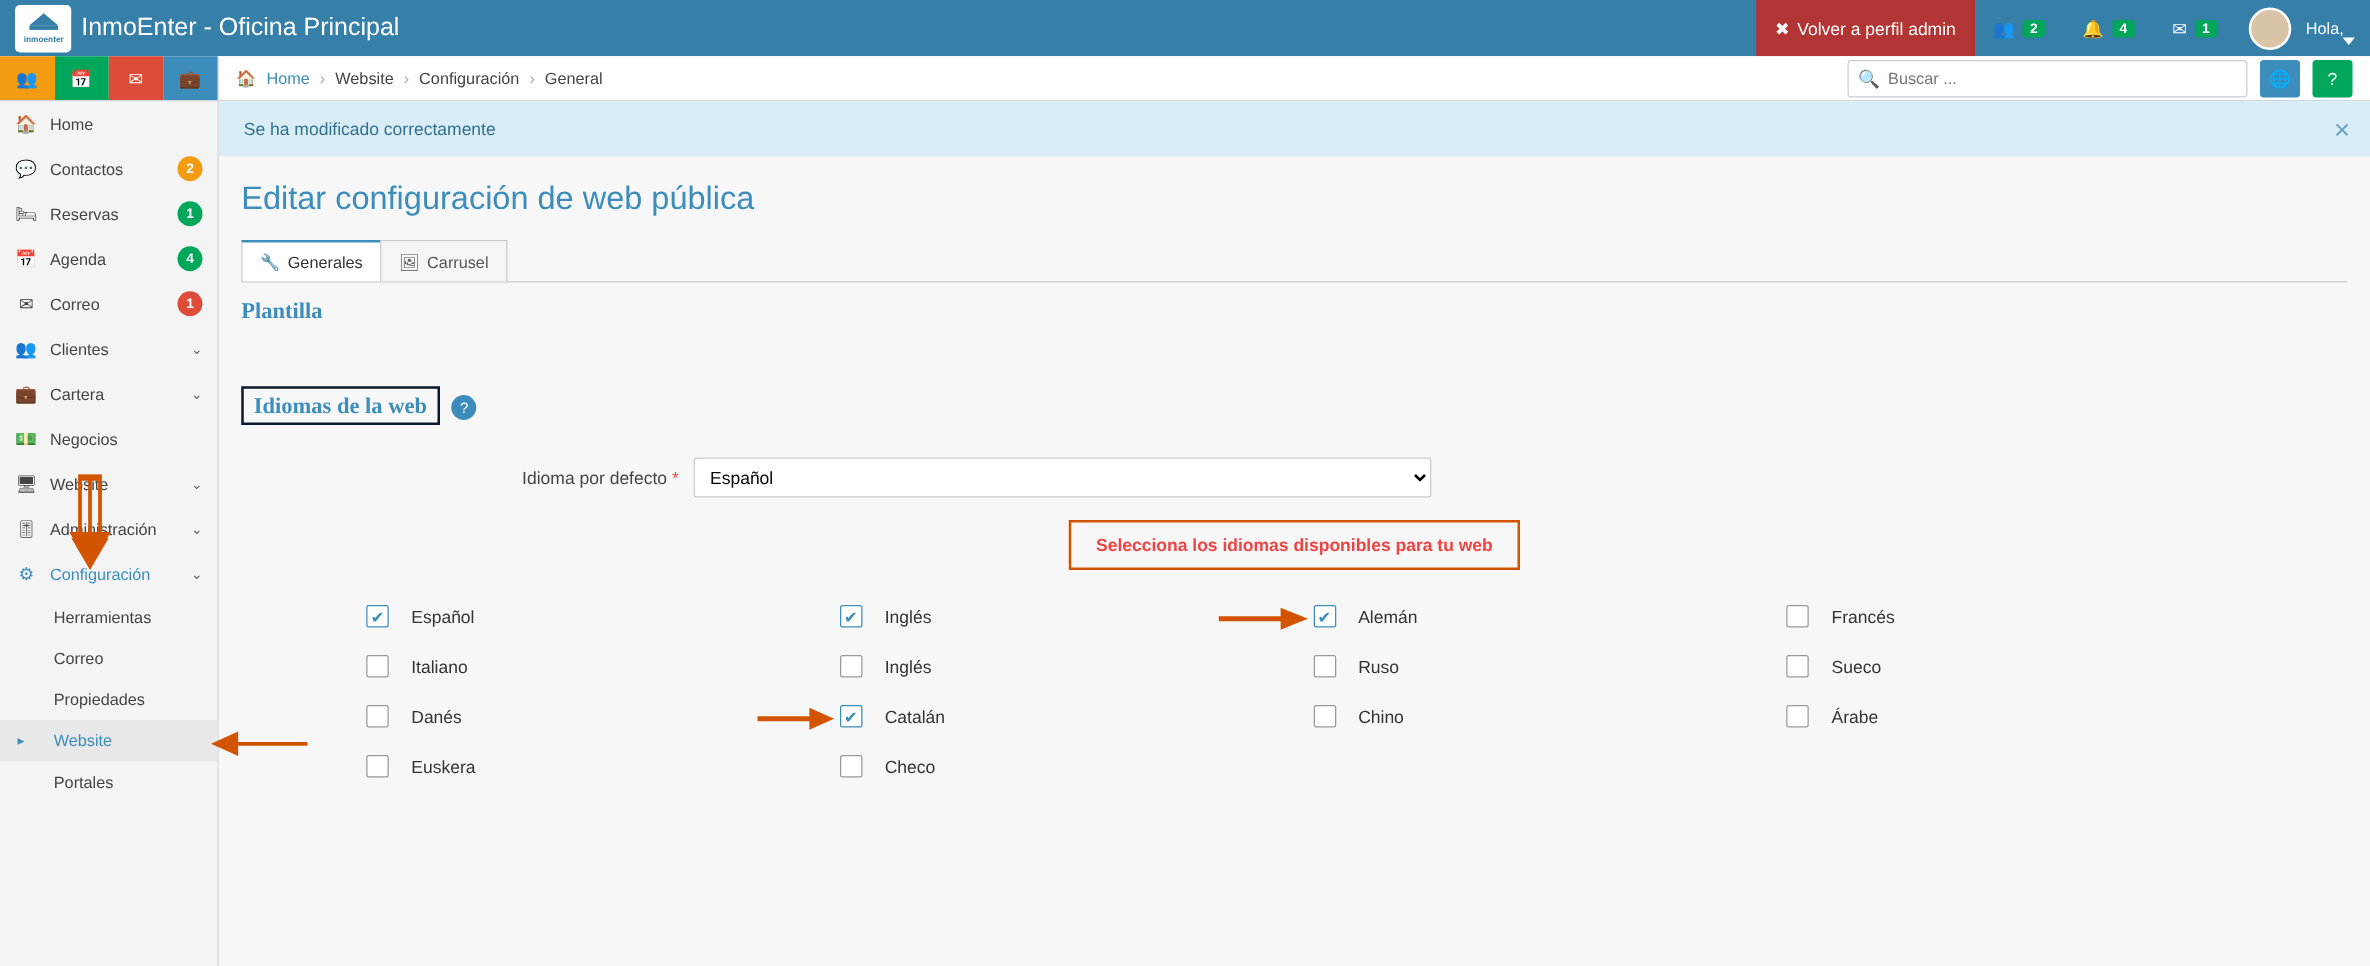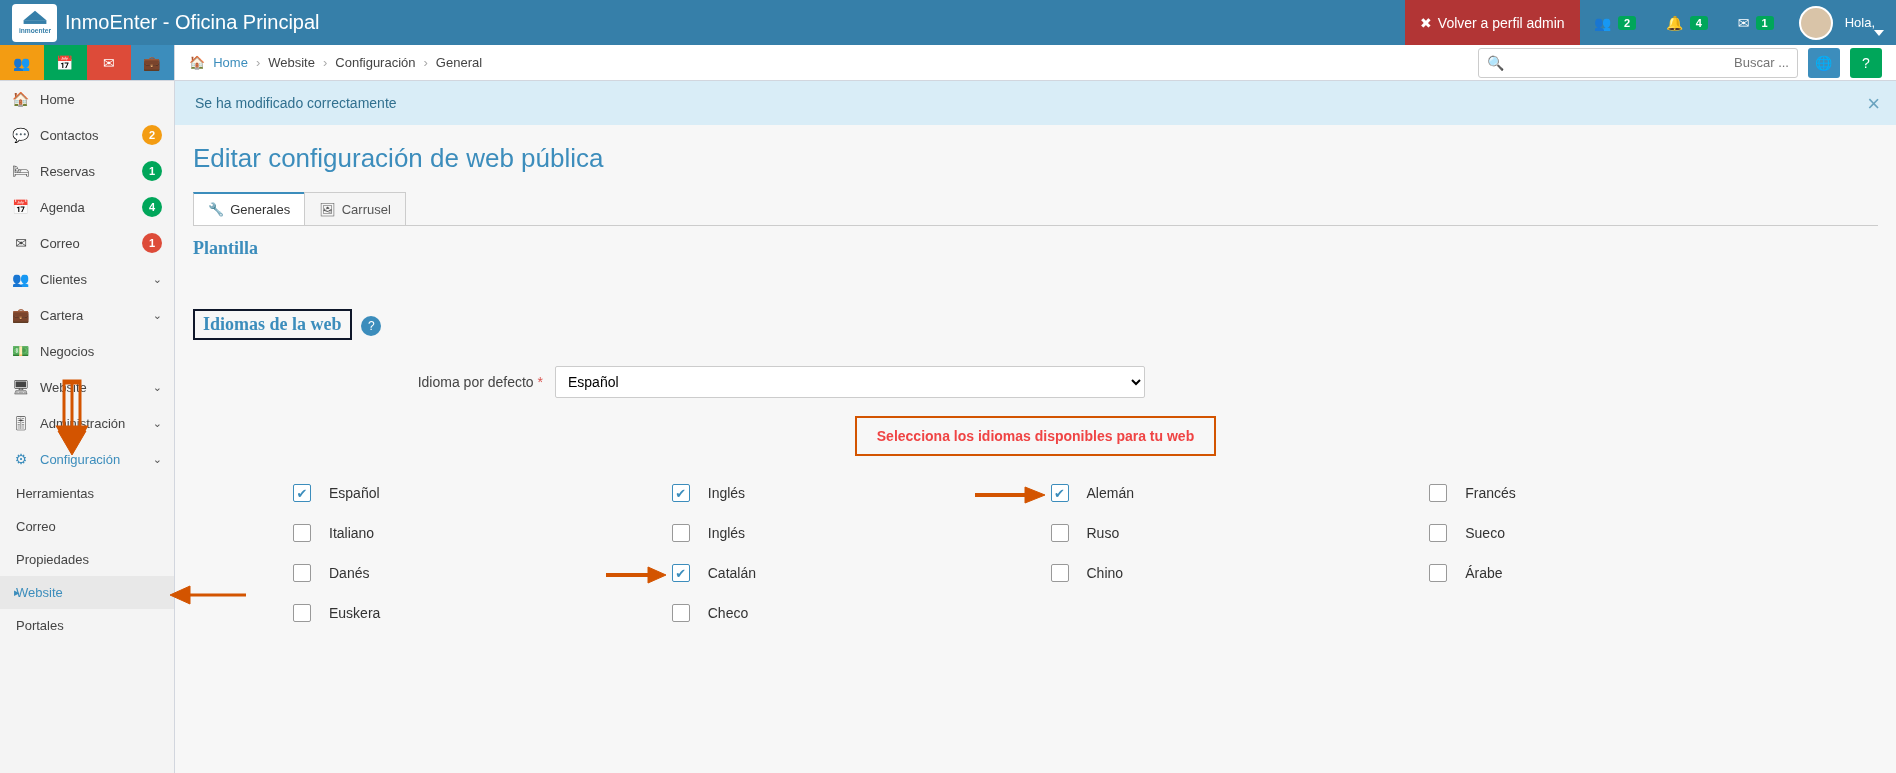--- a/index.html
+++ b/index.html
@@ -26,31 +26,31 @@
 .sq.blu{background:#3c8dbc;}
 .side-item{height:36px;display:flex;align-items:center;gap:10px;padding:0 12px;color:#444;cursor:pointer;}
 .side-item.active{color:#3c8dbc;}
 .side-item .ico{width:18px;display:flex;justify-content:center;font-size:14px;}
 .side-item .lbl{flex:1;font-size:13px;}
 .side-badge{border-radius:10px;min-width:20px;height:20px;display:flex;align-items:center;justify-content:center;color:#fff;font-size:11px;font-weight:600;}
 .side-badge.org{background:#f39c12;}
 .side-badge.grn{background:#00a65a;}
 .side-badge.red{background:#dd4b39;}
 .side-chev{font-size:11px;color:#555;}
-.side-sub{padding-left:16px;height:33px;display:flex;align-items:center;font-size:13px;color:#444;cursor:pointer;}
+.side-sub{padding-left:43px;height:33px;display:flex;align-items:center;font-size:13px;color:#444;cursor:pointer;}
 .side-sub.active{background:#e8e8e8;color:#3c8dbc;}
 .side-sub.active::before{content:"▸";color:#3c8dbc;position:absolute;left:14px;font-size:11px;}
 .main{flex:1;background:#f7f7f7;overflow:auto;}
 .mainbar{height:36px;background:#fff;border-bottom:1px solid #d2d6de;display:flex;align-items:center;padding:0 14px;gap:6px;}
 .bread{display:flex;align-items:center;gap:8px;font-size:13px;color:#444;}
 .bread a{color:#3c8dbc;cursor:pointer;}
 .bread .sep{color:#aaa;}
 .searchwrap{margin-left:auto;display:flex;gap:10px;}
 .search{width:320px;height:30px;border:1px solid #ccc;border-radius:3px;background:#fff;display:flex;align-items:center;padding:0 8px;gap:6px;color:#888;}
-.search input{flex:1;border:none;outline:none;font-size:13px;color:#555;text-align:right;}
+.search input{flex:1;border:none;outline:none;font-size:13px;color:#555;}
 .ico-btn{width:32px;height:30px;border-radius:3px;display:flex;align-items:center;justify-content:center;color:#fff;cursor:pointer;}
 .ico-btn.blue{background:#3c8dbc;}
 .ico-btn.green{background:#00a65a;}
 .alert{background:#d9edf7;color:#31708f;padding:14px 20px;position:relative;font-size:14px;}
 .alert .close{position:absolute;right:16px;top:10px;color:#6aa3bf;font-size:22px;cursor:pointer;}
 .page{padding:18px 18px 40px 18px;}
 .page h1{font-size:26px;color:#3c8dbc;font-weight:400;margin-bottom:18px;}
 .tabs{display:flex;border-bottom:1px solid #ccc;margin-bottom:12px;}
 .tab{padding:8px 14px;border:1px solid #ccc;border-bottom:none;background:#f5f5f5;font-size:13px;display:flex;align-items:center;gap:6px;cursor:pointer;color:#555;}
 .tab.active{background:#fff;border-top:2px solid #3c8dbc;color:#333;}

